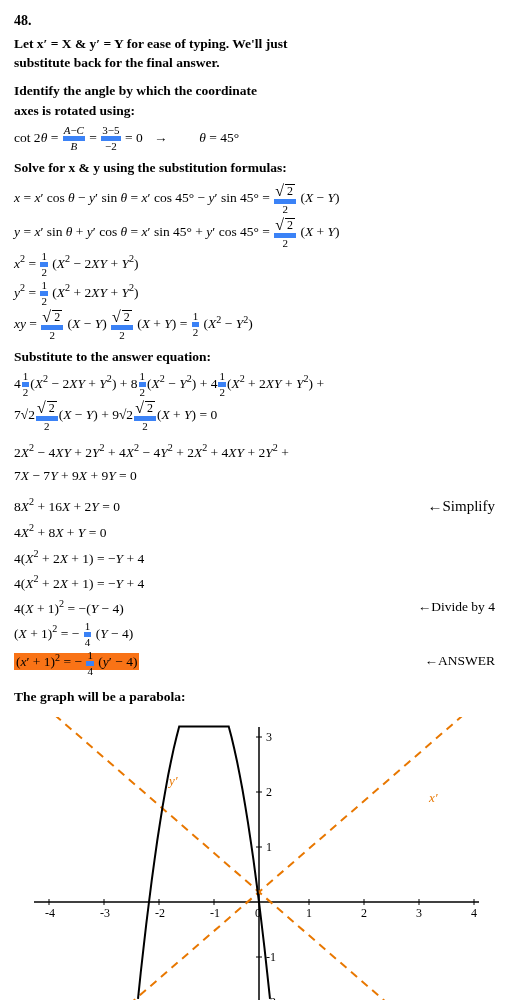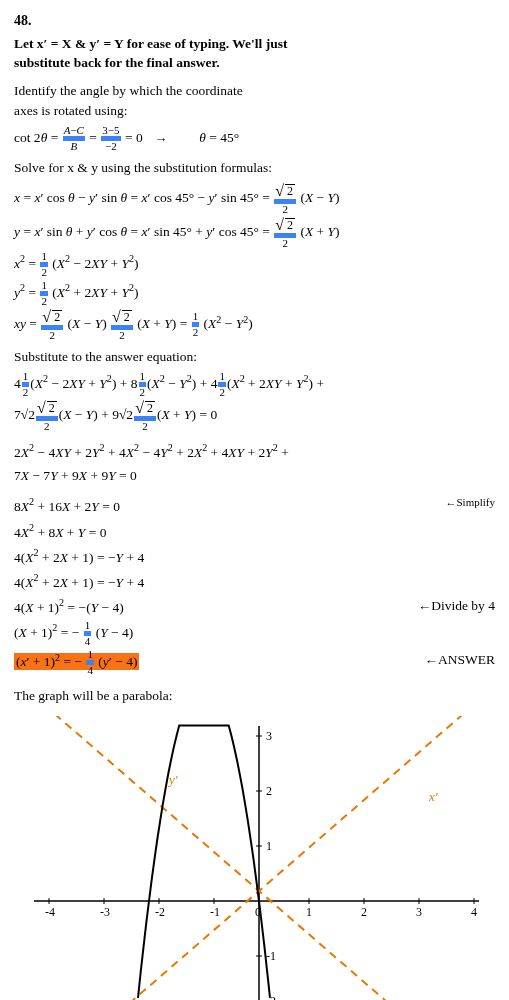--- a/index.html
+++ b/index.html
@@ -20,37 +20,38 @@
     }
     .intro-text {
       font-size: 13.5px;
       font-weight: bold;
       margin-bottom: 8px;
       line-height: 1.4;
     }
     .section {
       margin-bottom: 4px;
       font-size: 13.5px;
+      font-weight: bold;
     }
     .math-line {
       font-size: 13.5px;
       margin: 2px 0;
       line-height: 1.6;
     }
     .highlight-yellow {
       background-color: #f97316;
       padding: 1px 2px;
     }
     .arrow-right {
       display: inline-block;
       margin: 0 8px;
     }
     .simplify-note {
       float: right;
-      font-size: 11px;
+      font-size: 15px;
     }
     .divide-note {
       float: right;
       font-size: 13.5px;
     }
     .answer-note {
       float: right;
       font-size: 13.5px;
     }
     .clearfix::after {

